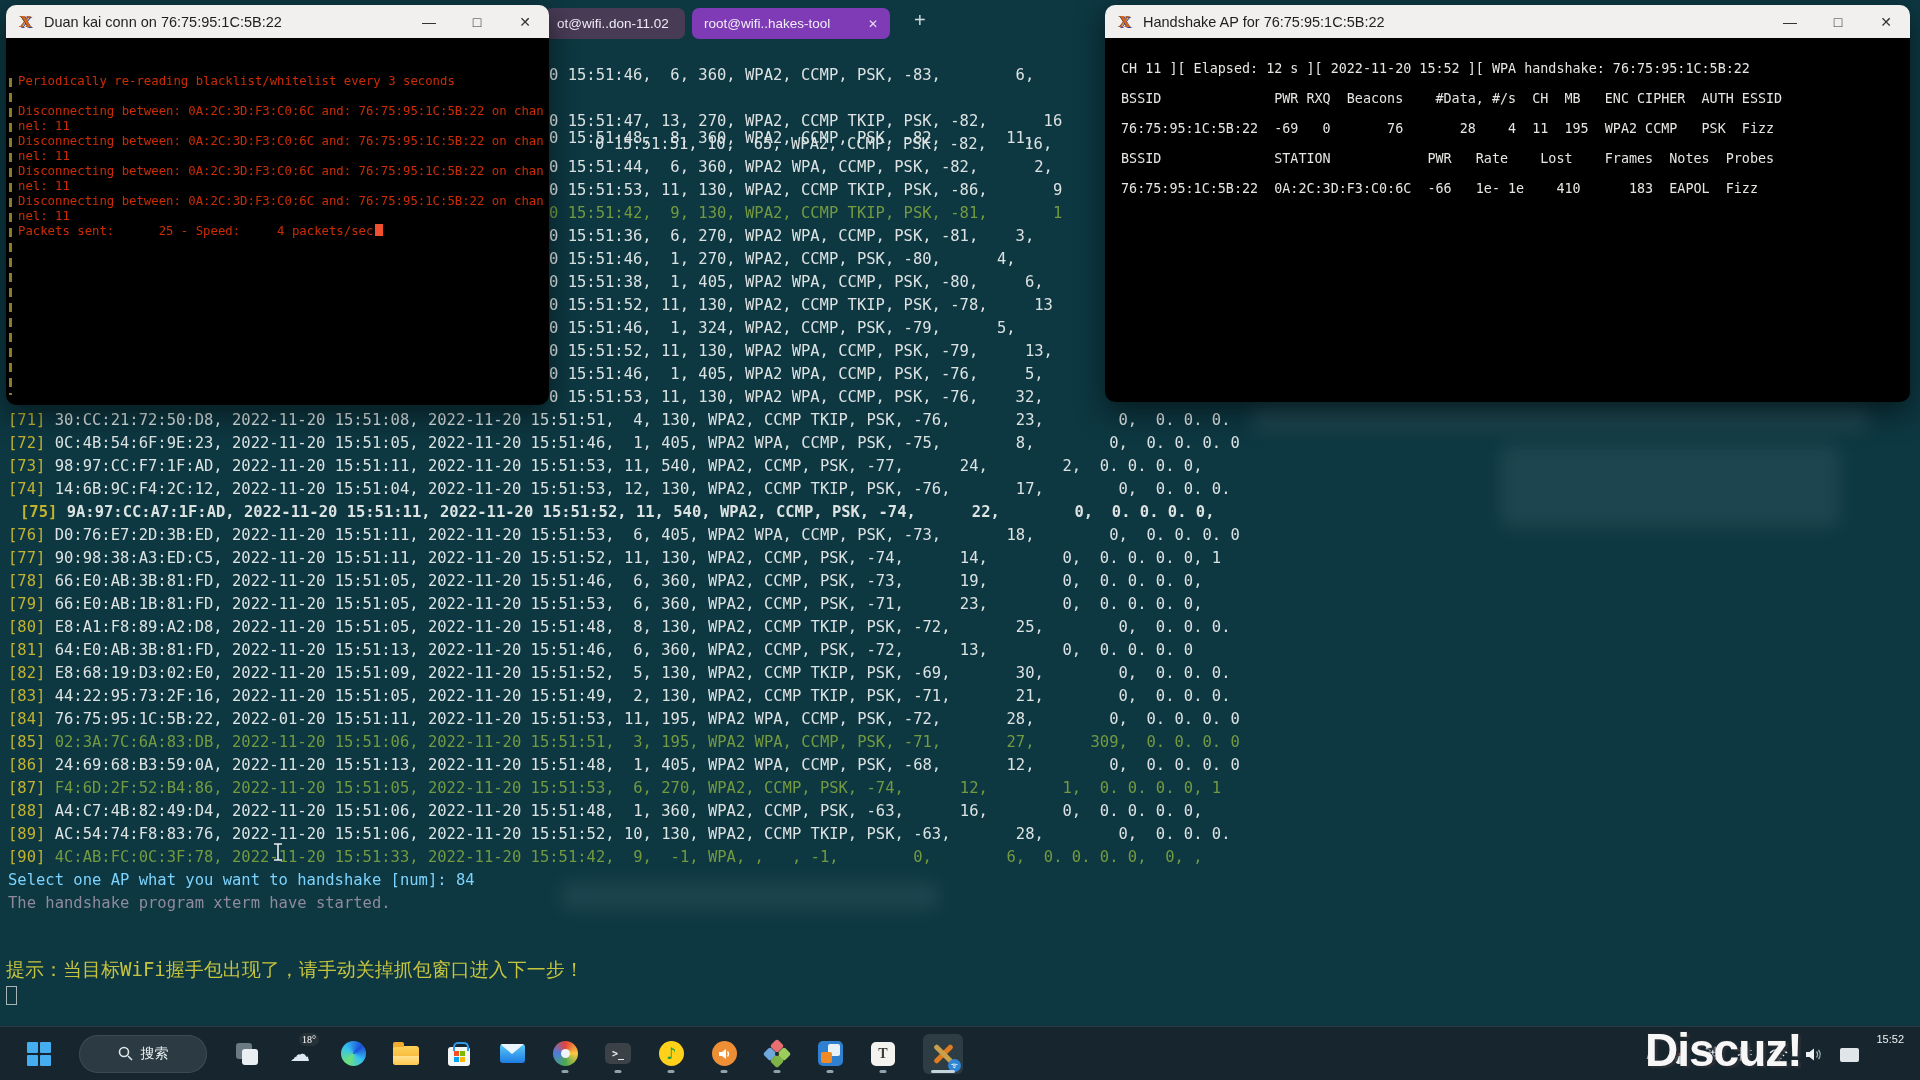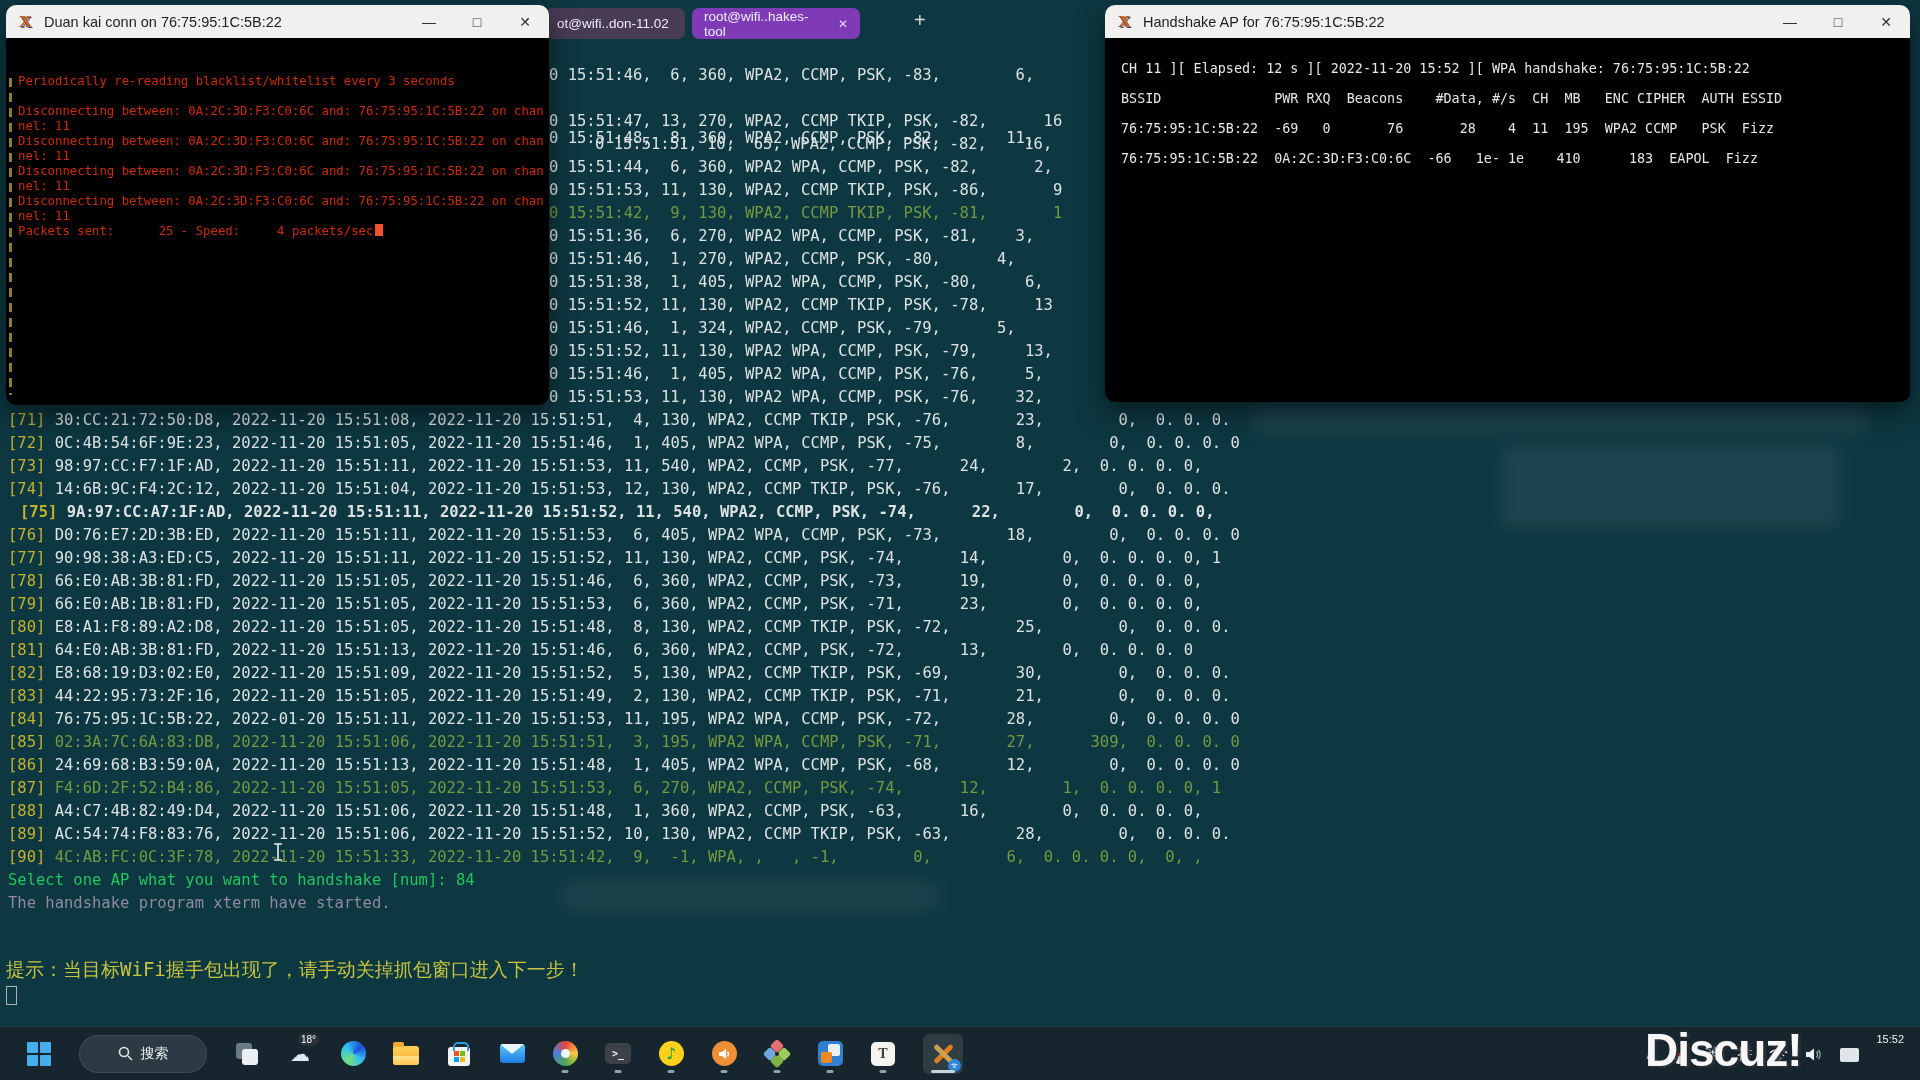--- a/index.html
+++ b/index.html
@@ -7,28 +7,28 @@
   #screen {
     position:relative; width:1920px; height:1080px; overflow:hidden;
     background:#0d3741; font-family:"Liberation Sans", sans-serif;
   }
   
   #bg-terminal { position:absolute; inset:0; }
   .tab { position:absolute; top:8px; height:31px; border-radius:7px;
          display:flex; align-items:center; padding:0 12px;
          font:13.5px "Liberation Sans", sans-serif; color:#f1edf7; }
   .tab.inactive { background:#473b55; left:545px; width:140px; }
-  .tab.active   { background:#7e3bb5; left:692px; width:168px; }
+  .tab.active   { background:#7e3bb5; left:692px; width:198px; }
   .tab .close-x { margin-left:auto; font-size:12px; color:#e9ddf4; padding-left:14px; }
   #new-tab { position:absolute; left:914px; top:9px; font:20px "Liberation Sans",sans-serif; color:#cfd8da; }
   .trow { position:absolute; margin:0; font:15.5px/23px "DejaVu Sans Mono", monospace;
           color:#dce2e2; white-space:pre; }
   .trow .idx { color:#c3b22f; }
   .trow.green { color:#739a40; }
-  #prompt-line  { position:absolute; left:8px; top:869px; margin:0; font:15.5px/23px "DejaVu Sans Mono",monospace; color:#22c55e; white-space:pre; }
+  #prompt-line  { position:absolute; left:8px; top:869px; margin:0; font:15.5px/23px "DejaVu Sans Mono",monospace; color:#7dd3fc; white-space:pre; }
   #status-line  { position:absolute; left:8px; top:892px; margin:0; font:15.5px/23px "DejaVu Sans Mono",monospace; color:#8f8a9e; white-space:pre; }
   #hint-cn      { position:absolute; left:6px; top:956px; margin:0; font:19px/26px "DejaVu Sans Mono",monospace; color:#c6c43e; white-space:pre; }
   #hollow-cursor { position:absolute; left:6px; top:986px; width:11px; height:19px; border:1px solid #a9b4b4; }
   .blur-blob { position:absolute; background:rgba(205,215,220,.09); filter:blur(9px); border-radius:10px; }
   #ibeam { position:absolute; left:272px; top:843px; width:12px; height:18px; }
   
   .xwin { position:absolute; border-radius:10px; overflow:hidden;
           box-shadow:0 10px 28px rgba(0,0,0,.5); }
   .titlebar { height:33px; background:#f2f0ee; display:flex; align-items:center;
               padding-left:10px; gap:8px; font:14.5px "Liberation Sans",sans-serif; color:#1e1e1e; }
@@ -56,21 +56,21 @@
   .run-dot { position:absolute; bottom:1px; left:50%; transform:translateX(-50%);
              width:7px; height:3px; border-radius:2px; background:#8ea3ab; }
   #search-pill { width:128px; height:38px; border-radius:19px; background:#2c3b43;
                  display:flex; align-items:center; justify-content:center; gap:8px; flex:0 0 auto;
                  color:#e8eef0; font-size:14px; box-shadow:inset 0 0 0 1px #3a4b54; }
   .sq { position:absolute; width:11px; height:11px; background:#45aef0; border-radius:1px; }
   #tv-back { position:absolute; left:2px; top:9px; width:16px; height:16px; background:#6b7b84; border-radius:3px; }
   #tv-front{ position:absolute; left:8px; top:15px; width:16px; height:16px; background:#e9eff2; border-radius:3px; }
   #weather-cloud { font-size:20px; color:#dfe9f4; line-height:20px; }
   #weather-badge { position:absolute; top:-1px; right:-6px; background:#273238; color:#fff;
-                   font-size:10px; border-radius:8px; padding:1px 3px; }
+                   font-size:10px; border-radius:8px; padding:1px 3px;font-family:Liberation Serif, serif; }
   #edge-icon { width:25px; height:25px; border-radius:50%;
     background:conic-gradient(from 210deg,#6fe07a,#35c1f1 28%,#1b4fd8 55%,#35c1f1 78%,#6fe07a); }
   #folder-icon { position:relative; width:26px; height:19px; background:linear-gradient(#ffd257,#f2ab2e); border-radius:2px 3px 3px 3px; margin-top:4px; }
   #folder-icon::before { content:""; position:absolute; top:-4px; left:0; width:11px; height:5px;
     background:#f2ab2e; border-radius:2px 2px 0 0; }
   #folder-icon::after { content:""; position:absolute; left:0; bottom:0; width:100%; height:9px;
     background:linear-gradient(#ffe18e,#ffc84e); border-radius:0 0 3px 3px; }
   #store-icon { position:relative; width:22px; height:19px; background:#f3f6f8; border-radius:3px; margin-top:5px;
     display:flex; align-items:center; justify-content:center; }
   #store-icon::before { content:""; position:absolute; top:-5px; left:5px; width:12px; height:7px;
@@ -228,20 +228,21 @@
       <span class="controls">
         <span class="ctrl">—</span>
         <span class="ctrl">□</span>
         <span class="ctrl">✕</span>
       </span>
     </div>
     <div class="winbody" id="hs-body">
         <pre class="hline"> CH 11 ][ Elapsed: 12 s ][ 2022-11-20 15:52 ][ WPA handshake: 76:75:95:1C:5B:22</pre>
         <pre class="hline"> BSSID              PWR RXQ  Beacons    #Data, #/s  CH  MB   ENC CIPHER  AUTH ESSID</pre>
         <pre class="hline"> 76:75:95:1C:5B:22  -69   0       76       28    4  11  195  WPA2 CCMP   PSK  Fizz</pre>
+        <pre class="hline"> BSSID              STATION            PWR   Rate    Lost    Frames  Notes  Probes</pre>
         <pre class="hline"> 76:75:95:1C:5B:22  0A:2C:3D:F3:C0:6C  -66   1e- 1e    410      183  EAPOL  Fizz</pre>
       </div>
   </div>
 
   <div id="taskbar">
     <div class="tb-ic">
       <span class="sq" style="left:1px; top:8px;"></span>
         <span class="sq" style="left:14px; top:8px;"></span>
       <span class="sq" style="left:1px; top:21px;"></span>
         <span class="sq" style="left:14px; top:21px;"></span>

